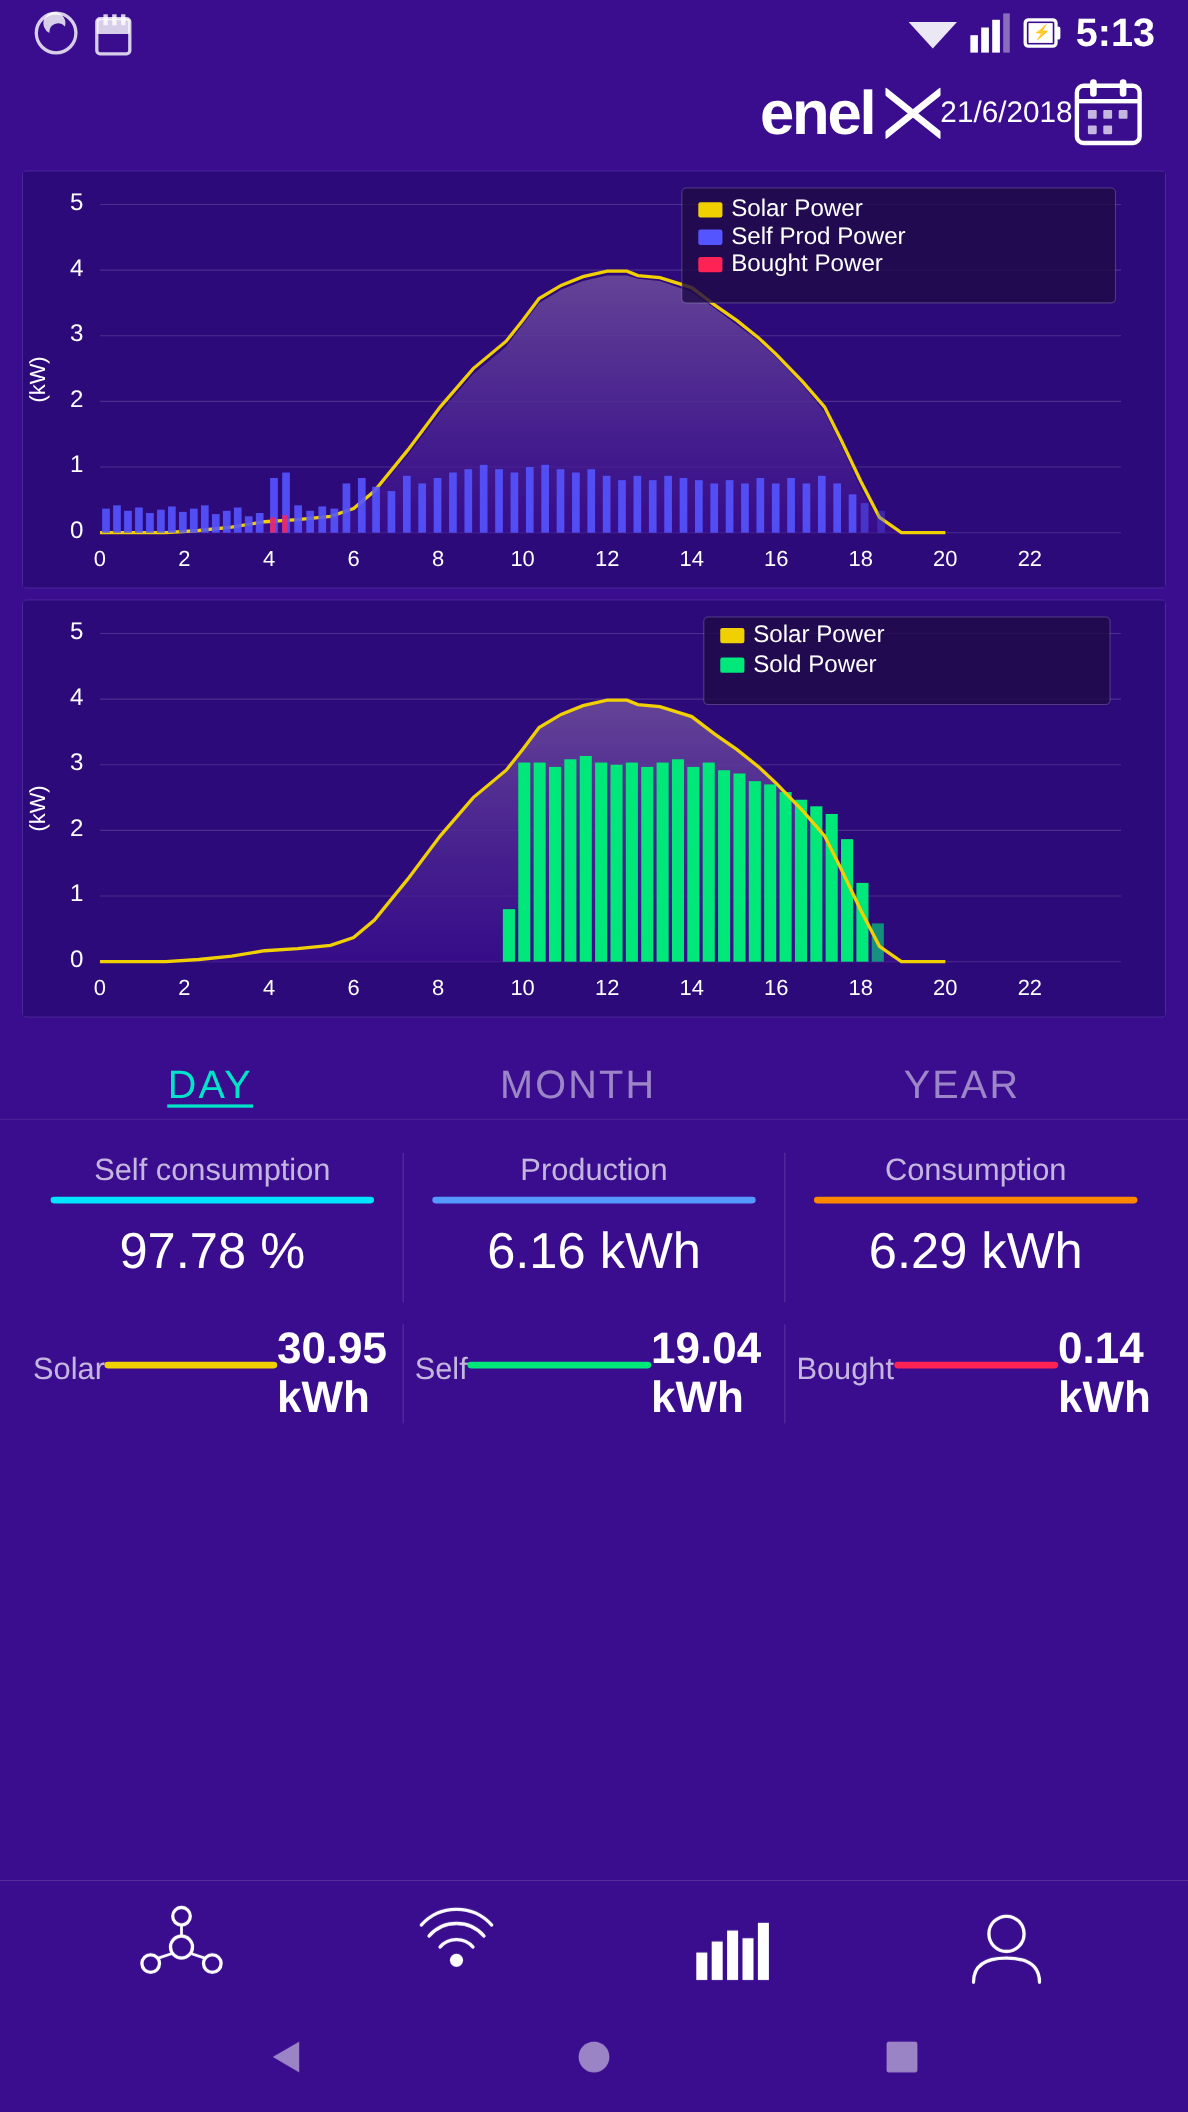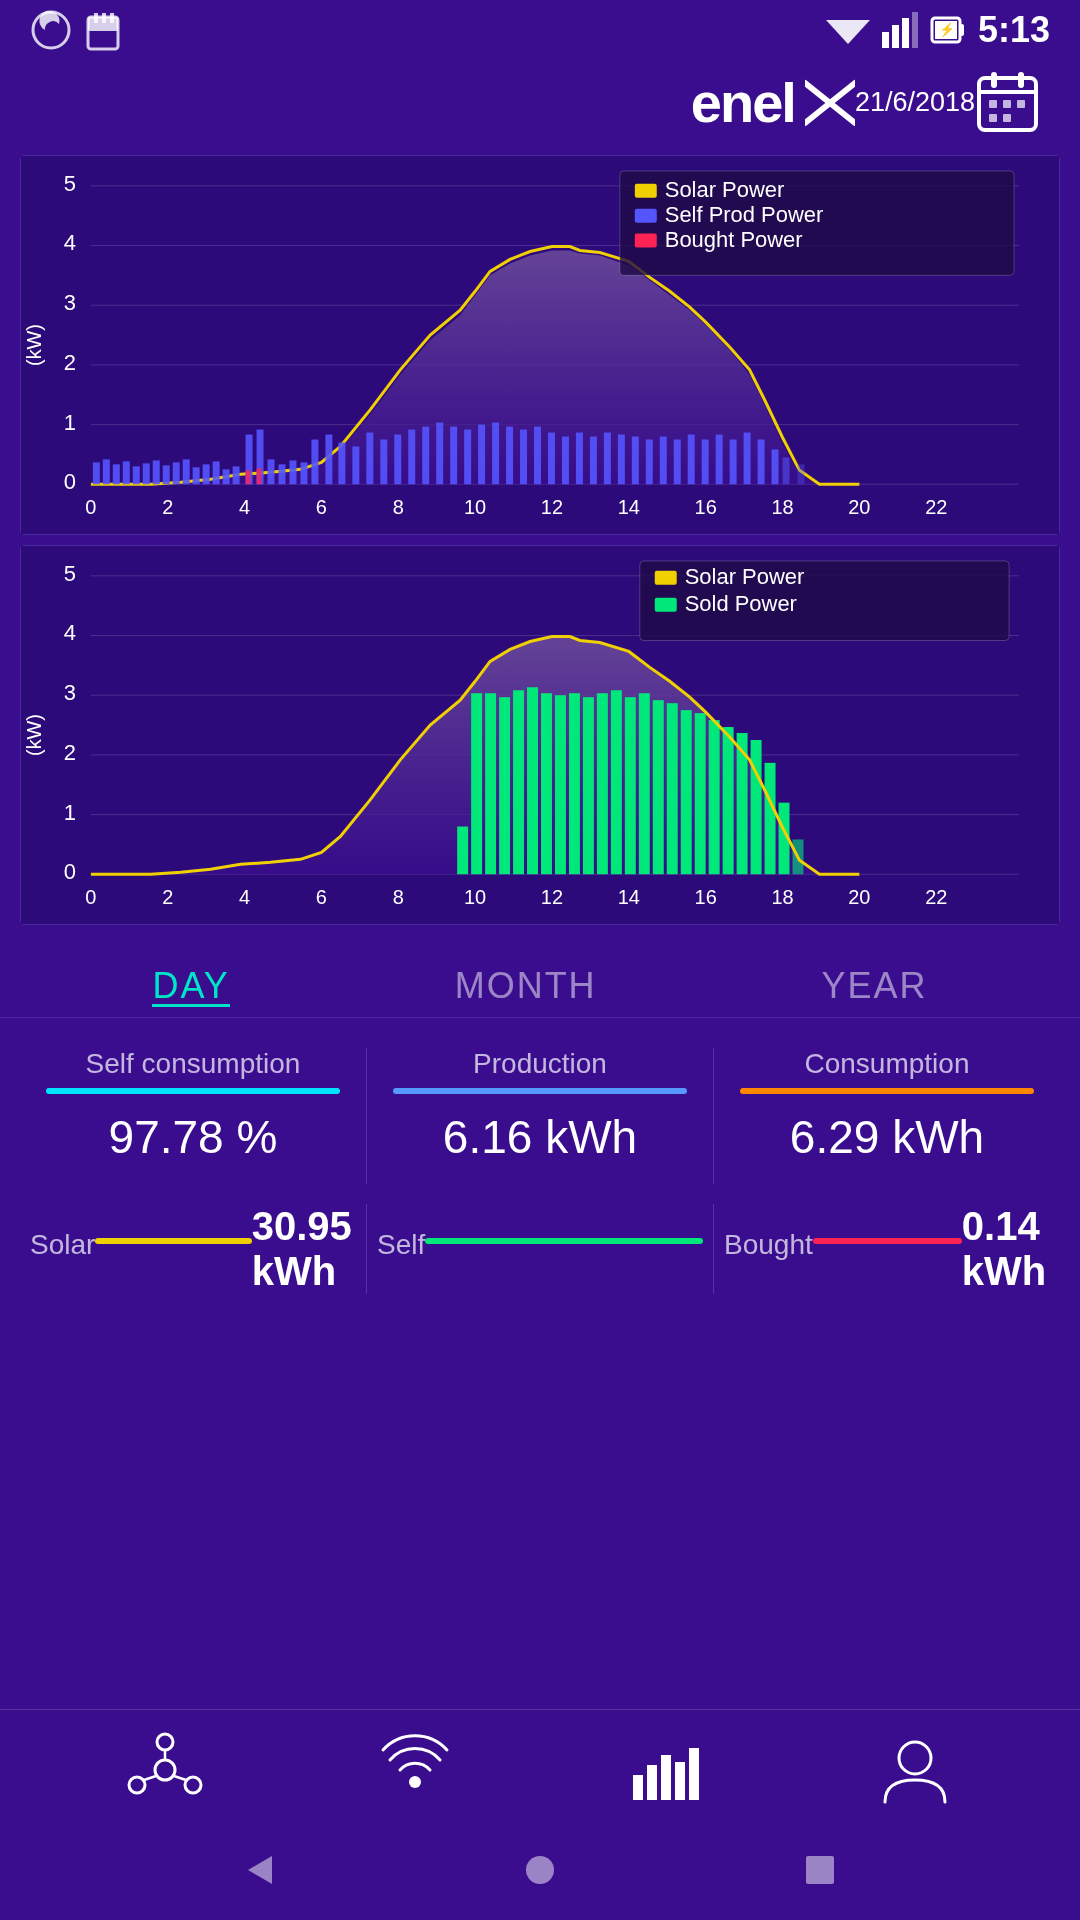--- a/index.html
+++ b/index.html
@@ -488,20 +488,21 @@
 <div class="sub-stats-container">
   <div class="sub-stat-col">
     <span class="sub-stat-label">Solar</span>
     <div class="sub-stat-bar sub-stat-bar-yellow"></div>
     <span class="sub-stat-value">30.95 kWh</span>
   </div>
   <div class="vertical-divider"></div>
   <div class="sub-stat-col">
     <span class="sub-stat-label">Self</span>
     <div class="sub-stat-bar sub-stat-bar-green"></div>
+    <span class="sub-stat-value">19.04 kWh</span>
   </div>
   <div class="vertical-divider"></div>
   <div class="sub-stat-col">
     <span class="sub-stat-label">Bought</span>
     <div class="sub-stat-bar sub-stat-bar-red"></div>
     <span class="sub-stat-value">0.14 kWh</span>
   </div>
 </div>
 
 <div class="bottom-nav">

